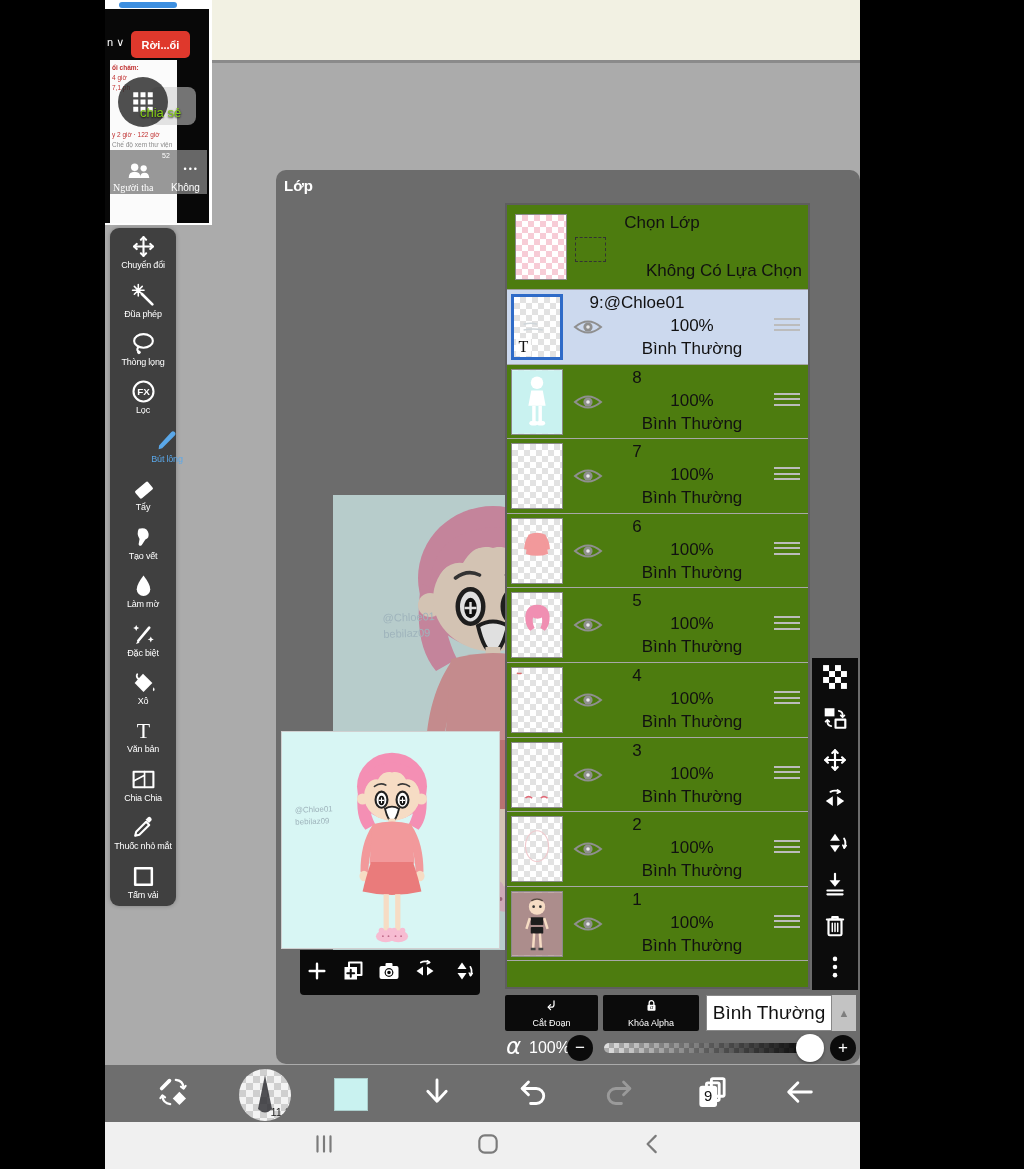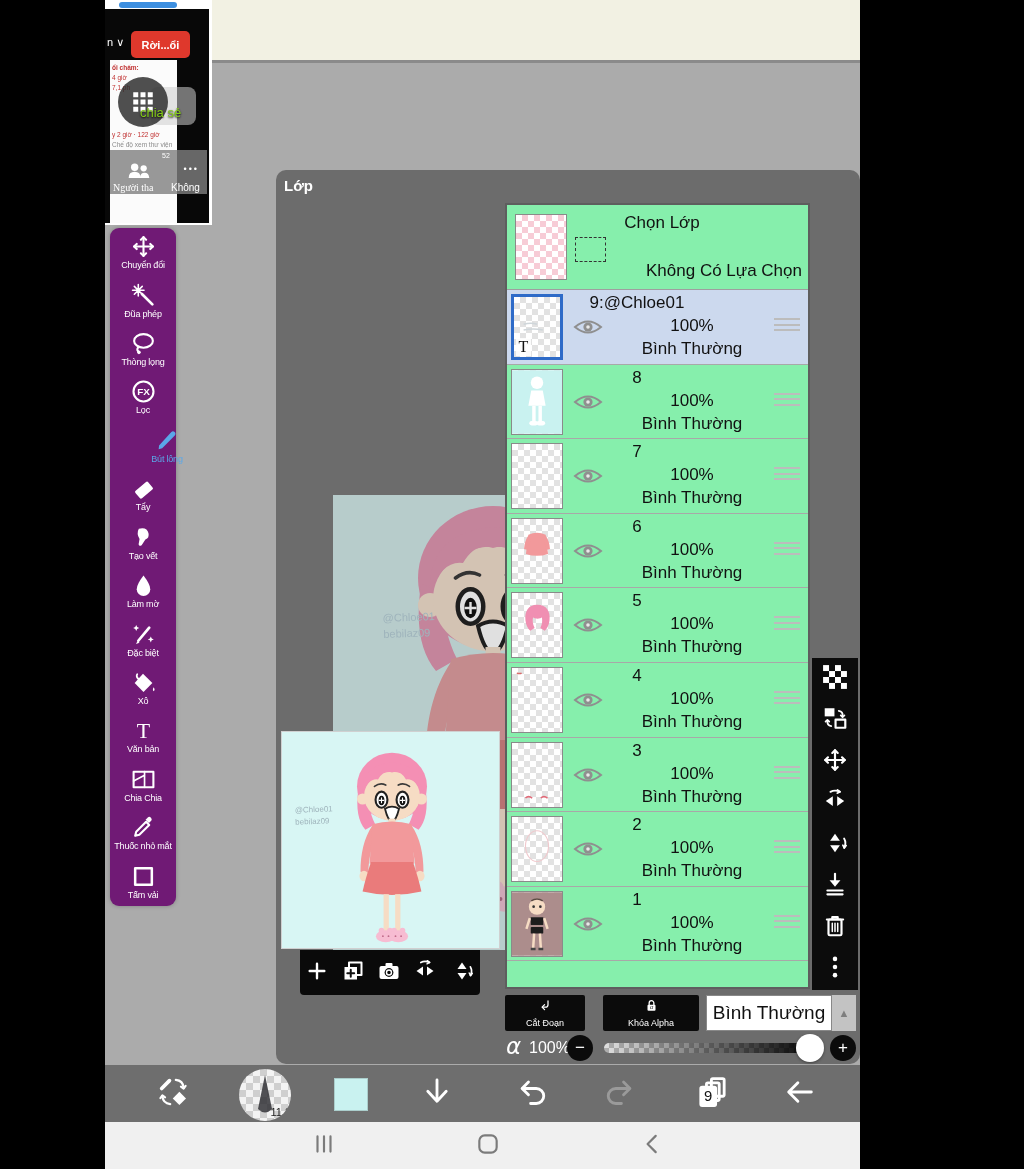--- a/index.html
+++ b/index.html
@@ -6,39 +6,39 @@
   body{width:1024px;height:1169px;position:relative;overflow:hidden;
        font-family:"Liberation Sans",sans-serif;color:#111;}
   .abs{position:absolute;}
   #stage{position:absolute;inset:0;background:#000;}
 
   
   #cream-strip{left:209px;top:0;width:651px;height:60px;background:#f2f1e3;}
   #canvas-area{left:105px;top:60px;width:755px;height:1005px;background:#ababab;border-top:3px solid #8a8a8a;box-sizing:border-box;}
 
   
-  #tool-sidebar{left:110px;top:228px;width:66px;height:678px;background:#701a75;border-radius:9px;
+  #tool-sidebar{left:110px;top:228px;width:66px;height:678px;background:#404040;border-radius:9px;
     display:flex;flex-direction:column;box-shadow:0 0 4px rgba(0,0,0,.25);}
   .tool-item{flex:1;display:flex;flex-direction:column;align-items:center;justify-content:center;color:#fff;cursor:pointer;}
   .tool-item .tool-label{font-size:9px;margin-top:1px;white-space:nowrap;letter-spacing:-.2px;}
   .tool-item.selected{color:#5aa7e8;margin-left:48px;}
   .ic{fill:none;stroke:currentColor;stroke-width:2;stroke-linecap:round;stroke-linejoin:round;}
 
   
   #panel-tint{left:276px;top:170px;width:584px;height:894px;background:rgba(30,30,30,.45);border-radius:10px;}
   #panel-title{left:284px;top:177px;color:#fff;font-size:15px;font-weight:bold;}
   #large-canvas{left:333px;top:495px;width:324px;height:455px;background:#b7cccb;overflow:hidden;}
   #large-canvas .char{filter:brightness(.88) saturate(.72);}
   #small-preview{left:281px;top:731px;width:219px;height:218px;background:#d8f6f4;border:1px solid #d0d0d0;overflow:hidden;box-sizing:border-box;}
   .watermark{color:#9fb4bc;line-height:1.45;transform:rotate(-2deg);}
   #preview-toolbar{left:300px;top:950px;width:180px;height:45px;background:#0a0a0a;border-radius:0 0 4px 4px;
     display:flex;align-items:center;justify-content:space-around;color:#fff;}
 
   
-  #layer-list-box{left:505px;top:203px;width:305px;height:786px;background:#86efac;border:2px solid #5e5e5e;box-sizing:border-box;}
+  #layer-list-box{left:505px;top:203px;width:305px;height:786px;background:#4d7c0f;border:2px solid #5e5e5e;box-sizing:border-box;}
   #list-header{position:relative;height:84px;border-bottom:1px solid #9f9f9f;}
   .thumb{position:absolute;width:52px;height:66px;border:1px solid #8a8a8a;box-sizing:border-box;overflow:hidden;
     background:conic-gradient(#e2e2e2 25%,#fff 0 50%,#e2e2e2 0 75%,#fff 0) 0 0/12px 12px;}
   .thumb.pink{background:conic-gradient(#f7ccd6 25%,#fff 0 50%,#f7ccd6 0 75%,#fff 0) 0 0/12px 12px;}
   .thumb.selected{border:3px solid #2e6bc8;}
   .t-badge{position:absolute;left:2px;bottom:1px;width:15px;height:18px;background:rgba(255,255,255,.85);
     font-family:"Liberation Serif",serif;font-size:16px;line-height:18px;text-align:center;color:#111;}
   #header-title{position:absolute;left:40px;top:8px;width:230px;text-align:center;font-size:17px;}
   #sel-rect{position:absolute;left:68px;top:32px;width:29px;height:23px;border:1.6px dashed #333;}
   #header-sub{position:absolute;right:6px;top:56px;font-size:17px;}
@@ -61,21 +61,21 @@
   .swatch.dchk{background:conic-gradient(#343434 25%,#585858 0 50%,#343434 0 75%,#585858 0) 0 0/8px 8px;}
   .swatch.diag{background:linear-gradient(45deg,#fff 46%,#444 46%,#444 54%,#fff 54%);}
 
   
   #layer-actions{left:812px;top:658px;width:46px;height:332px;background:#0c0c0c;
     display:flex;flex-direction:column;align-items:center;justify-content:space-around;color:#fff;}
 
   
   .blk-btn{background:#0b0b0b;color:#fff;border-radius:2px;display:flex;flex-direction:column;align-items:center;justify-content:center;cursor:pointer;}
   .blk-btn .lbl{font-size:9px;margin-top:0px;}
-  #clip-btn{left:505px;top:995px;width:80px;height:36px;}
+  #clip-btn{left:505px;top:995px;width:93px;height:36px;}
   #alock-btn{left:603px;top:995px;width:96px;height:36px;}
   #blend-select{left:706px;top:995px;width:126px;height:36px;background:#fff;border:1px solid #888;box-sizing:border-box;
     font-size:19px;display:flex;align-items:center;justify-content:center;cursor:pointer;}
   #blend-arrow{left:832px;top:995px;width:24px;height:36px;background:#c3c3c3;color:#7e7e7e;
     display:flex;align-items:center;justify-content:center;font-size:11px;cursor:pointer;}
 
   
   #alpha-sym{left:506px;top:1033px;color:#fff;font-size:23px;font-style:italic;font-family:"DejaVu Sans",sans-serif;}
   #alpha-val{left:529px;top:1039px;color:#fff;font-size:16px;}
   .round-btn{width:26px;height:26px;border-radius:50%;background:#0b0b0b;color:#fff;font-size:17px;

